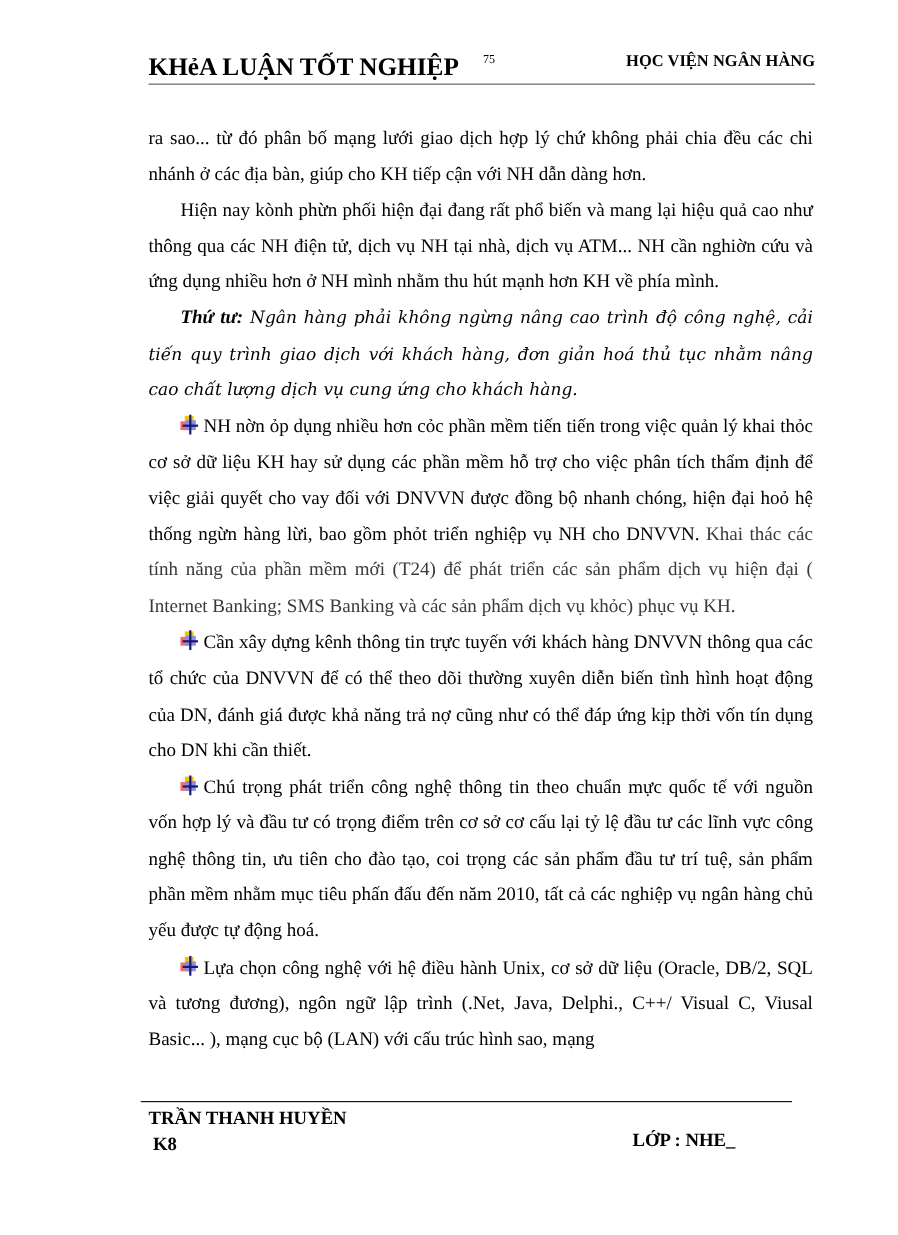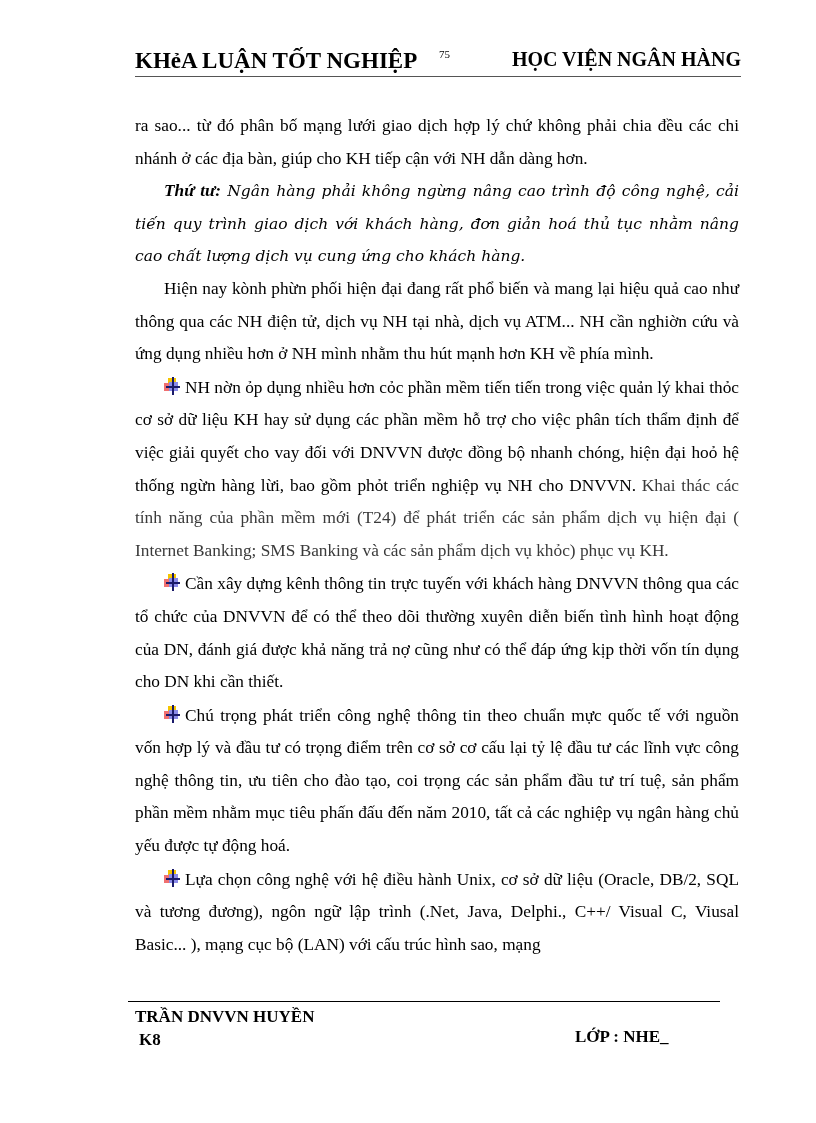--- a/index.html
+++ b/index.html
@@ -1,21 +1,21 @@
 <!DOCTYPE html>
 <html><head>
 <meta charset="utf-8">
 <style>
   html, body { margin: 0; padding: 0; background: #ffffff; }
   body { width: 816px; height: 1123px; position: relative; overflow: hidden;
          font-family: "Liberation Serif", "DejaVu Serif", serif; color: #000; }
   .header { position: absolute; left: 135px; top: 48px; width: 606px; height: 26px; }
   .header .left { position: absolute; left: 0; top: 0; font-weight: bold; font-size: 23px; }
   .header .num { position: absolute; left: 304px; top: 0; font-size: 11px; }
-  .header .right { position: absolute; right: 0; top: 0; font-weight: bold; font-size: 20px; }
+  .header .right { position: absolute; right: 0; top: 0; font-weight: bold; font-size: 15px; }
   .header-rule { position: absolute; left: 135px; top: 76px; width: 606px; border-top: 1px solid #555; }
   .body { position: absolute; left: 135px; top: 110px; width: 604px; font-size: 17.3px; line-height: 32.6px; }
   .body p { margin: 0 0 0 0; text-align: justify; }
   .indent { text-indent: 29px; }
   .gap { margin-top: 1px !important; }
   .it { font-style: italic; font-family: "DejaVu Serif", serif; font-size: 15.5px; }
   .bi { font-weight: bold; font-style: italic; }
   .gray { color: #3a3a3a; }
   .bullet { display: inline-block; position: relative; width: 18px; height: 18px; vertical-align: -2px; margin-right: 3px; text-indent: 0; }
   .bullet .y { position: absolute; left: 4px; top: 1px; width: 8px; height: 8px; background: #f5c400; }
@@ -34,26 +34,26 @@
 
 <div class="header">
   <span class="left">KHẻA LUẬN TỐT NGHIỆP</span>
   <span class="num">75</span>
   <span class="right">HỌC VIỆN NGÂN HÀNG</span>
 </div>
 <div class="header-rule"></div>
 
 <div class="body">
   <p>ra sao... từ đó phân bố mạng lưới giao dịch hợp lý chứ không phải chia đều các chi nhánh ở các địa bàn, giúp cho KH tiếp cận với NH dẫn dàng hơn.</p>
+  <p class="indent">Hiện nay kònh phừn phối hiện đại đang rất phổ biến và mang lại hiệu quả cao như thông qua các NH điện tử, dịch vụ NH tại nhà, dịch vụ ATM... NH cần nghiờn cứu và ứng dụng nhiều hơn ở NH mình nhằm thu hút mạnh hơn KH về phía mình.</p>
   <p class="indent"><span class="bi">Thứ tư:</span><span class="it"> Ngân hàng phải không ngừng nâng cao trình độ công nghệ, cải tiến quy trình giao dịch với khách hàng, đơn giản hoá thủ tục nhằm nâng cao chất lượng dịch vụ cung ứng cho khách hàng.</span></p>
-  <p class="indent">Hiện nay kònh phừn phối hiện đại đang rất phổ biến và mang lại hiệu quả cao như thông qua các NH điện tử, dịch vụ NH tại nhà, dịch vụ ATM... NH cần nghiờn cứu và ứng dụng nhiều hơn ở NH mình nhằm thu hút mạnh hơn KH về phía mình.</p>
   <p class="indent gap"><span class="bullet"><i class="y"></i><i class="r"></i><i class="b"></i><i class="v"></i><i class="h"></i></span><span>NH nờn ỏp dụng nhiều hơn cỏc phần mềm tiến tiến trong việc quản lý khai thỏc cơ sở dữ liệu KH hay sử dụng các phần mềm hỗ trợ cho việc phân tích thẩm định để việc giải quyết cho vay đối với DNVVN được đồng bộ nhanh chóng, hiện đại hoỏ hệ thống ngừn hàng lừi, bao gồm phỏt triển nghiệp vụ NH cho DNVVN.</span><span class="gray"> Khai thác các tính năng của phần mềm mới (T24) để phát triển các sản phẩm dịch vụ hiện đại ( Internet Banking; SMS Banking và các sản phẩm dịch vụ khỏc) phục vụ KH.</span></p>
   <p class="indent gap"><span class="bullet"><i class="y"></i><i class="r"></i><i class="b"></i><i class="v"></i><i class="h"></i></span><span>Cần xây dựng kênh thông tin trực tuyến với khách hàng DNVVN thông qua các tổ chức của DNVVN để có thể theo dõi thường xuyên diễn biến tình hình hoạt động của DN, đánh giá được khả năng trả nợ cũng như có thể đáp ứng kịp thời vốn tín dụng cho DN khi cần thiết.</span></p>
   <p class="indent gap"><span class="bullet"><i class="y"></i><i class="r"></i><i class="b"></i><i class="v"></i><i class="h"></i></span><span>Chú trọng phát triển công nghệ thông tin theo chuẩn mực quốc tế với nguồn vốn hợp lý và đầu tư có trọng điểm trên cơ sở cơ cấu lại tỷ lệ đầu tư các lĩnh vực công nghệ thông tin, ưu tiên cho đào tạo, coi trọng các sản phẩm đầu tư trí tuệ, sản phẩm phần mềm nhằm mục tiêu phấn đấu đến năm 2010, tất cả các nghiệp vụ ngân hàng chủ yếu được tự động hoá.</span></p>
   <p class="indent gap"><span class="bullet"><i class="y"></i><i class="r"></i><i class="b"></i><i class="v"></i><i class="h"></i></span><span>Lựa chọn công nghệ với hệ điều hành Unix, cơ sở dữ liệu (Oracle, DB/2, SQL và tương đương), ngôn ngữ lập trình (.Net, Java, Delphi., C++/ Visual C, Viusal Basic... ), mạng cục bộ (LAN) với cấu trúc hình sao, mạng</span></p>
 </div>
 
 <div class="footer-rule"></div>
 <div class="footer">
-  <span class="name">TRẦN DNVVN HUYỀN</span>
+  <span class="name">TRẦN THANH HUYỀN</span>
   <span class="cls">LỚP : NHE_</span>
   <span class="k8">K8</span>
 </div>
 
 </body></html>

